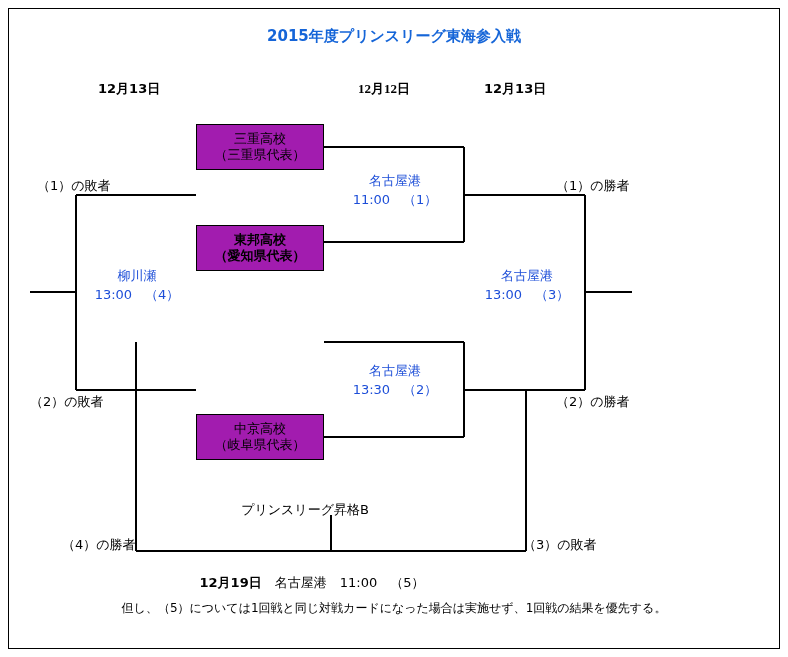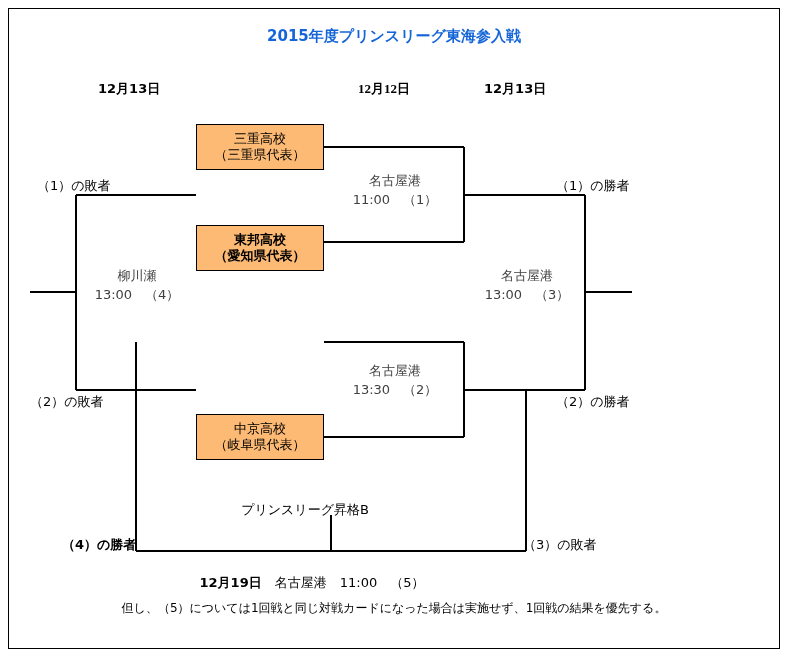--- a/index.html
+++ b/index.html
@@ -56,21 +56,21 @@
   .date-head {
     font-size: 13px;
     font-weight: bold;
   }
   #date-1 { left: 98px;  top: 80px; }
   #date-2 { left: 358px; top: 80px; font-family: Liberation Serif, serif; }
   #date-3 { left: 484px; top: 80px; }
 
   .team-box {
     position: absolute;
-    background: #fdba74;
+    background: #a21caf;
     border: 1px solid #000000;
     box-sizing: border-box;
     width: 128px;
     height: 46px;
     display: flex;
     flex-direction: column;
     align-items: center;
     justify-content: center;
     line-height: 1.25;
     font-size: 13px;
@@ -80,35 +80,35 @@
   #team-box-1 { left: 196px; top: 124px; }
   #team-box-2 { left: 196px; top: 225px; font-weight: bold; }
   #team-box-3 { left: 196px; top: 319px; }
   #team-box-4 { left: 196px; top: 414px; }
 
   .match-label {
     position: absolute;
     text-align: center;
     font-size: 13px;
     line-height: 1.45;
-    color: #404040;
+    color: #1d4ed8;
     white-space: nowrap;
   }
   .match-label .venue, .match-label .time { display: block; }
   #match-1 { left: 330px; top: 172px; width: 130px; }
   #match-2 { left: 330px; top: 362px; width: 130px; }
   #match-3 { left: 462px; top: 267px; width: 130px; }
   #match-4 { left: 72px;  top: 267px; width: 130px; }
 
   .side-label { font-size: 13px; }
   #label-l1 { left: 37px;  top: 177px; }
   #label-l2 { left: 30px;  top: 393px; }
   #label-r1 { left: 556px; top: 177px; }
   #label-r2 { left: 556px; top: 393px; }
-  #label-b1 { left: 62px;  top: 536px; font-weight: bold; }
+  #label-b1 { left: 62px;  top: 536px; }
   #label-b2 { left: 523px; top: 536px; }
 
   #promo-a {
     left: 634px;
     top: 281px;
     font-size: 13px;
   }
   #promo-b {
     left: 0;
     top: 501px;

